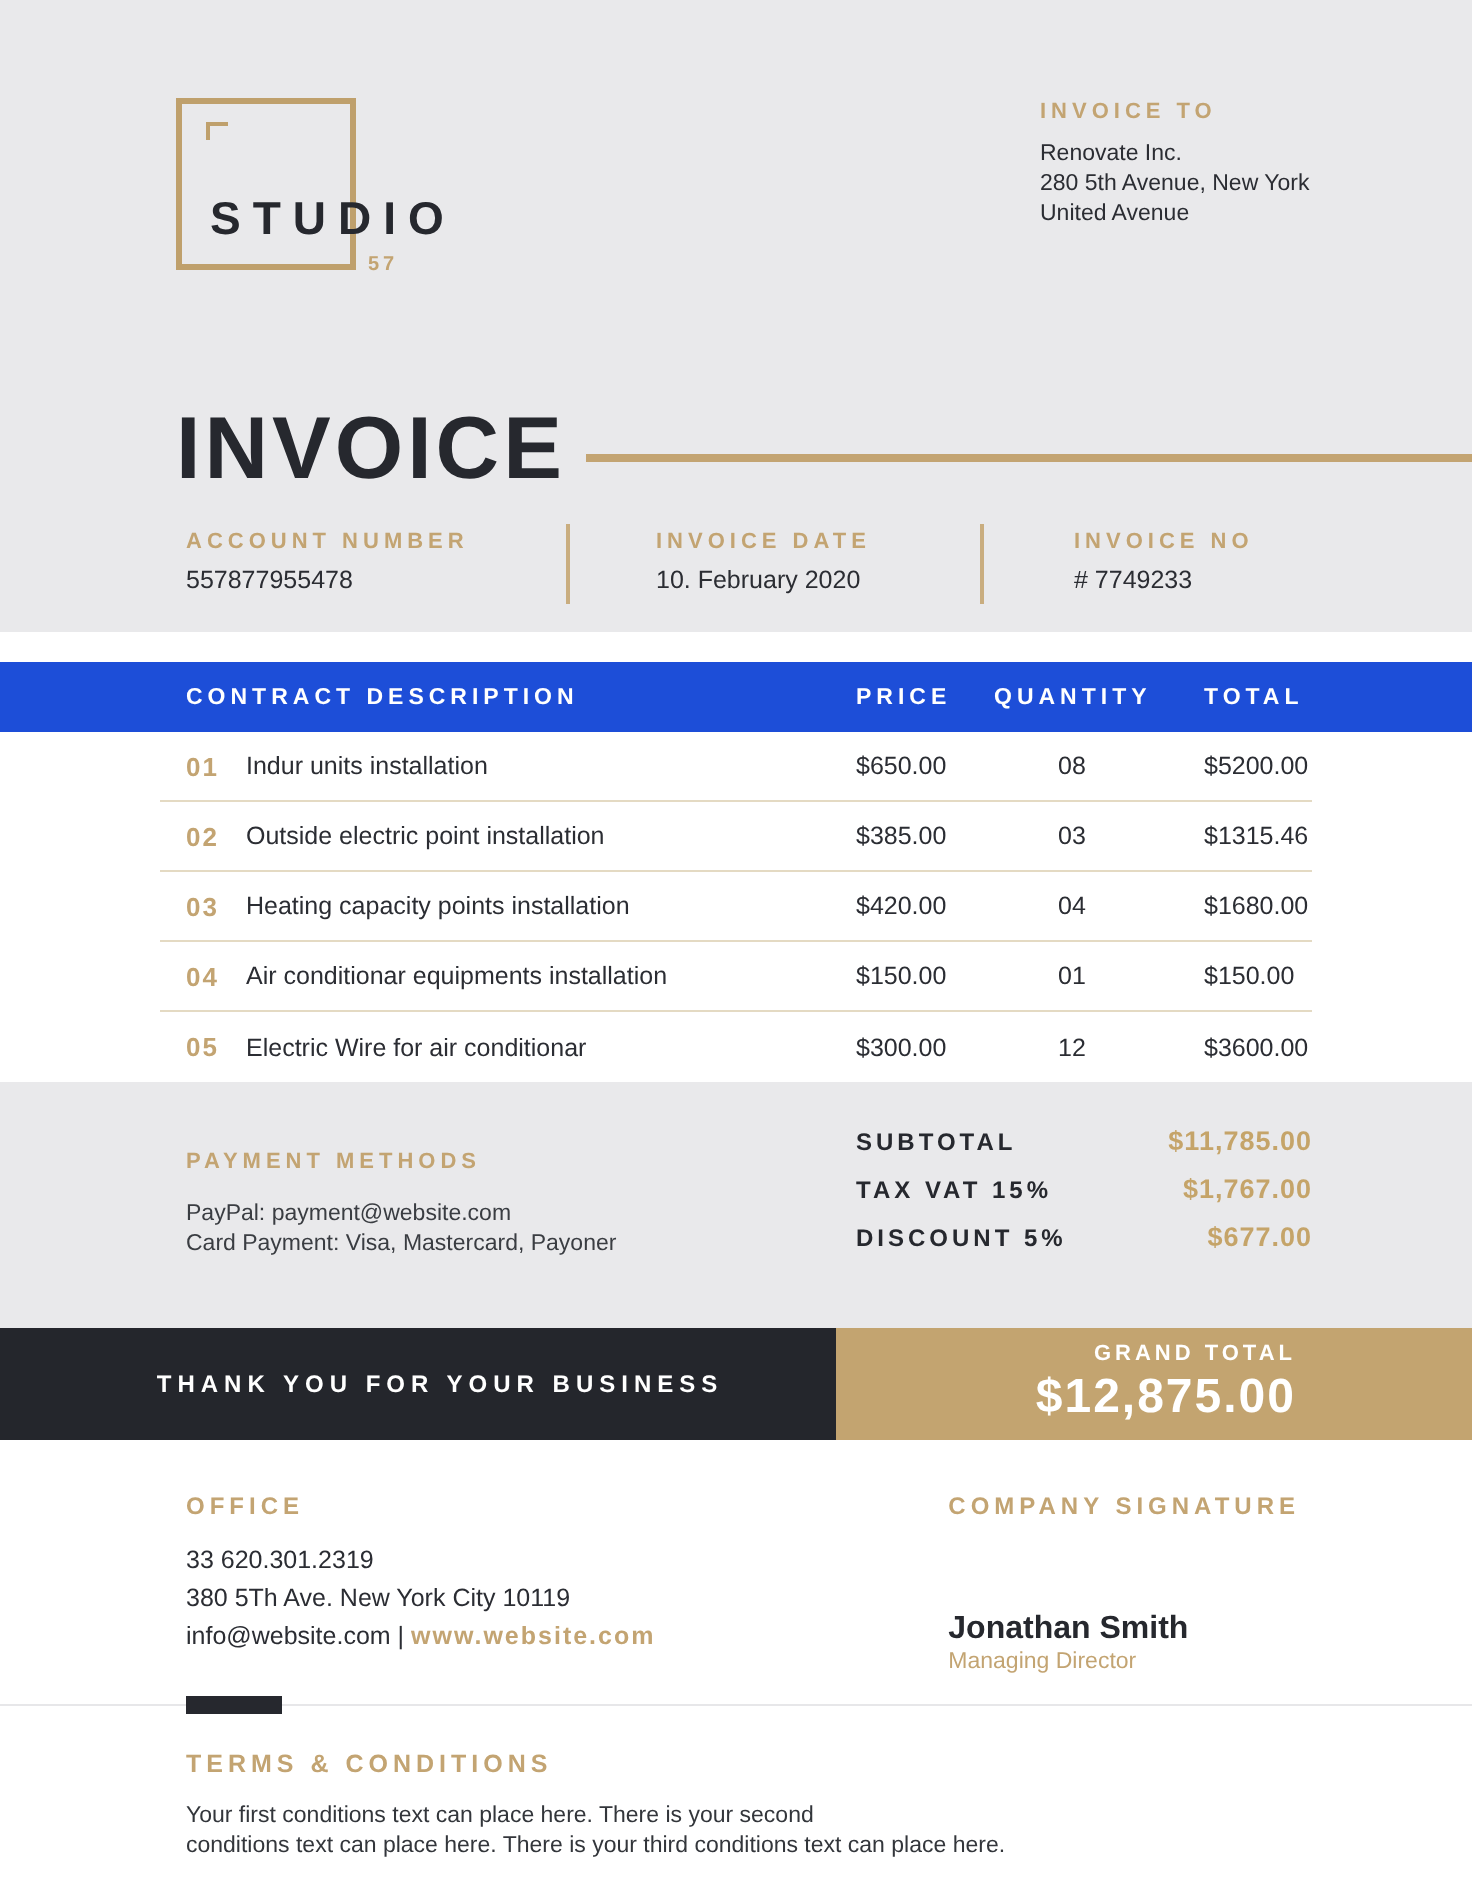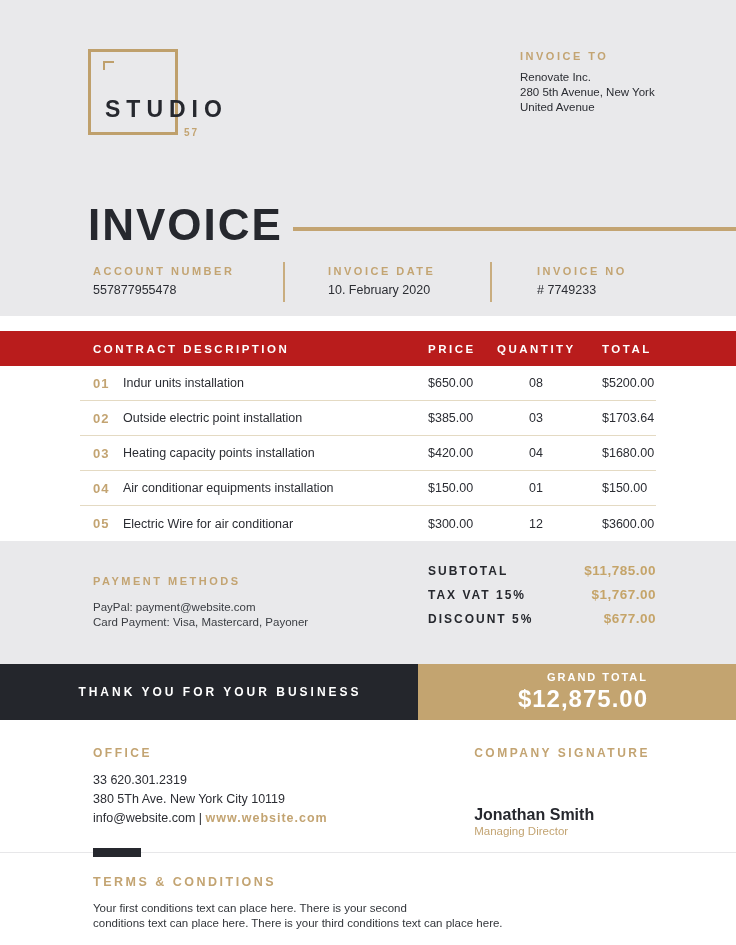--- a/index.html
+++ b/index.html
@@ -51,21 +51,21 @@
   .meta-col.c2 { left:328px; }
   .meta-col.c3 { left:537px; }
   .meta-div { position:absolute; top:-3px; width:2px; height:40px; background:#c9ad7f; }
   .meta-div.d1 { left:283px; }
   .meta-div.d2 { left:490px; }
 
   
   .table-gap { height:15px; background:#ffffff; }
   .cols { display:grid; grid-template-columns:30px 305px 69px 78px 1fr; align-items:center; }
   .t-head {
-    height:35px; background:#b91c1c; color:#ffffff;
+    height:35px; background:#1d4ed8; color:#ffffff;
     font-size:11.5px; font-weight:700; letter-spacing:2.5px;
     padding:0 80px 0 93px;
   }
   .t-head .h-desc { grid-column:1 / 3; }
   .h-qty { text-align:center; }
   .h-total, .c-total { padding-left:27px; }
 
   .t-body { background:#ffffff; margin:0 80px; }
   .t-row { height:35px; padding-left:13px; border-bottom:1px solid #e4dac3; font-size:12.5px; color:#2b2d33; }
   .t-row:last-child { border-bottom:none; }
@@ -170,21 +170,21 @@
       <div class="c-desc">Indur units installation</div>
       <div class="c-price">$650.00</div>
       <div class="c-qty">08</div>
       <div class="c-total">$5200.00</div>
     </div>
     <div class="t-row cols">
       <div class="c-num">02</div>
       <div class="c-desc">Outside electric point installation</div>
       <div class="c-price">$385.00</div>
       <div class="c-qty">03</div>
-      <div class="c-total">$1703.64</div>
+      <div class="c-total">$1315.46</div>
     </div>
     <div class="t-row cols">
       <div class="c-num">03</div>
       <div class="c-desc">Heating capacity points installation</div>
       <div class="c-price">$420.00</div>
       <div class="c-qty">04</div>
       <div class="c-total">$1680.00</div>
     </div>
     <div class="t-row cols">
       <div class="c-num">04</div>

